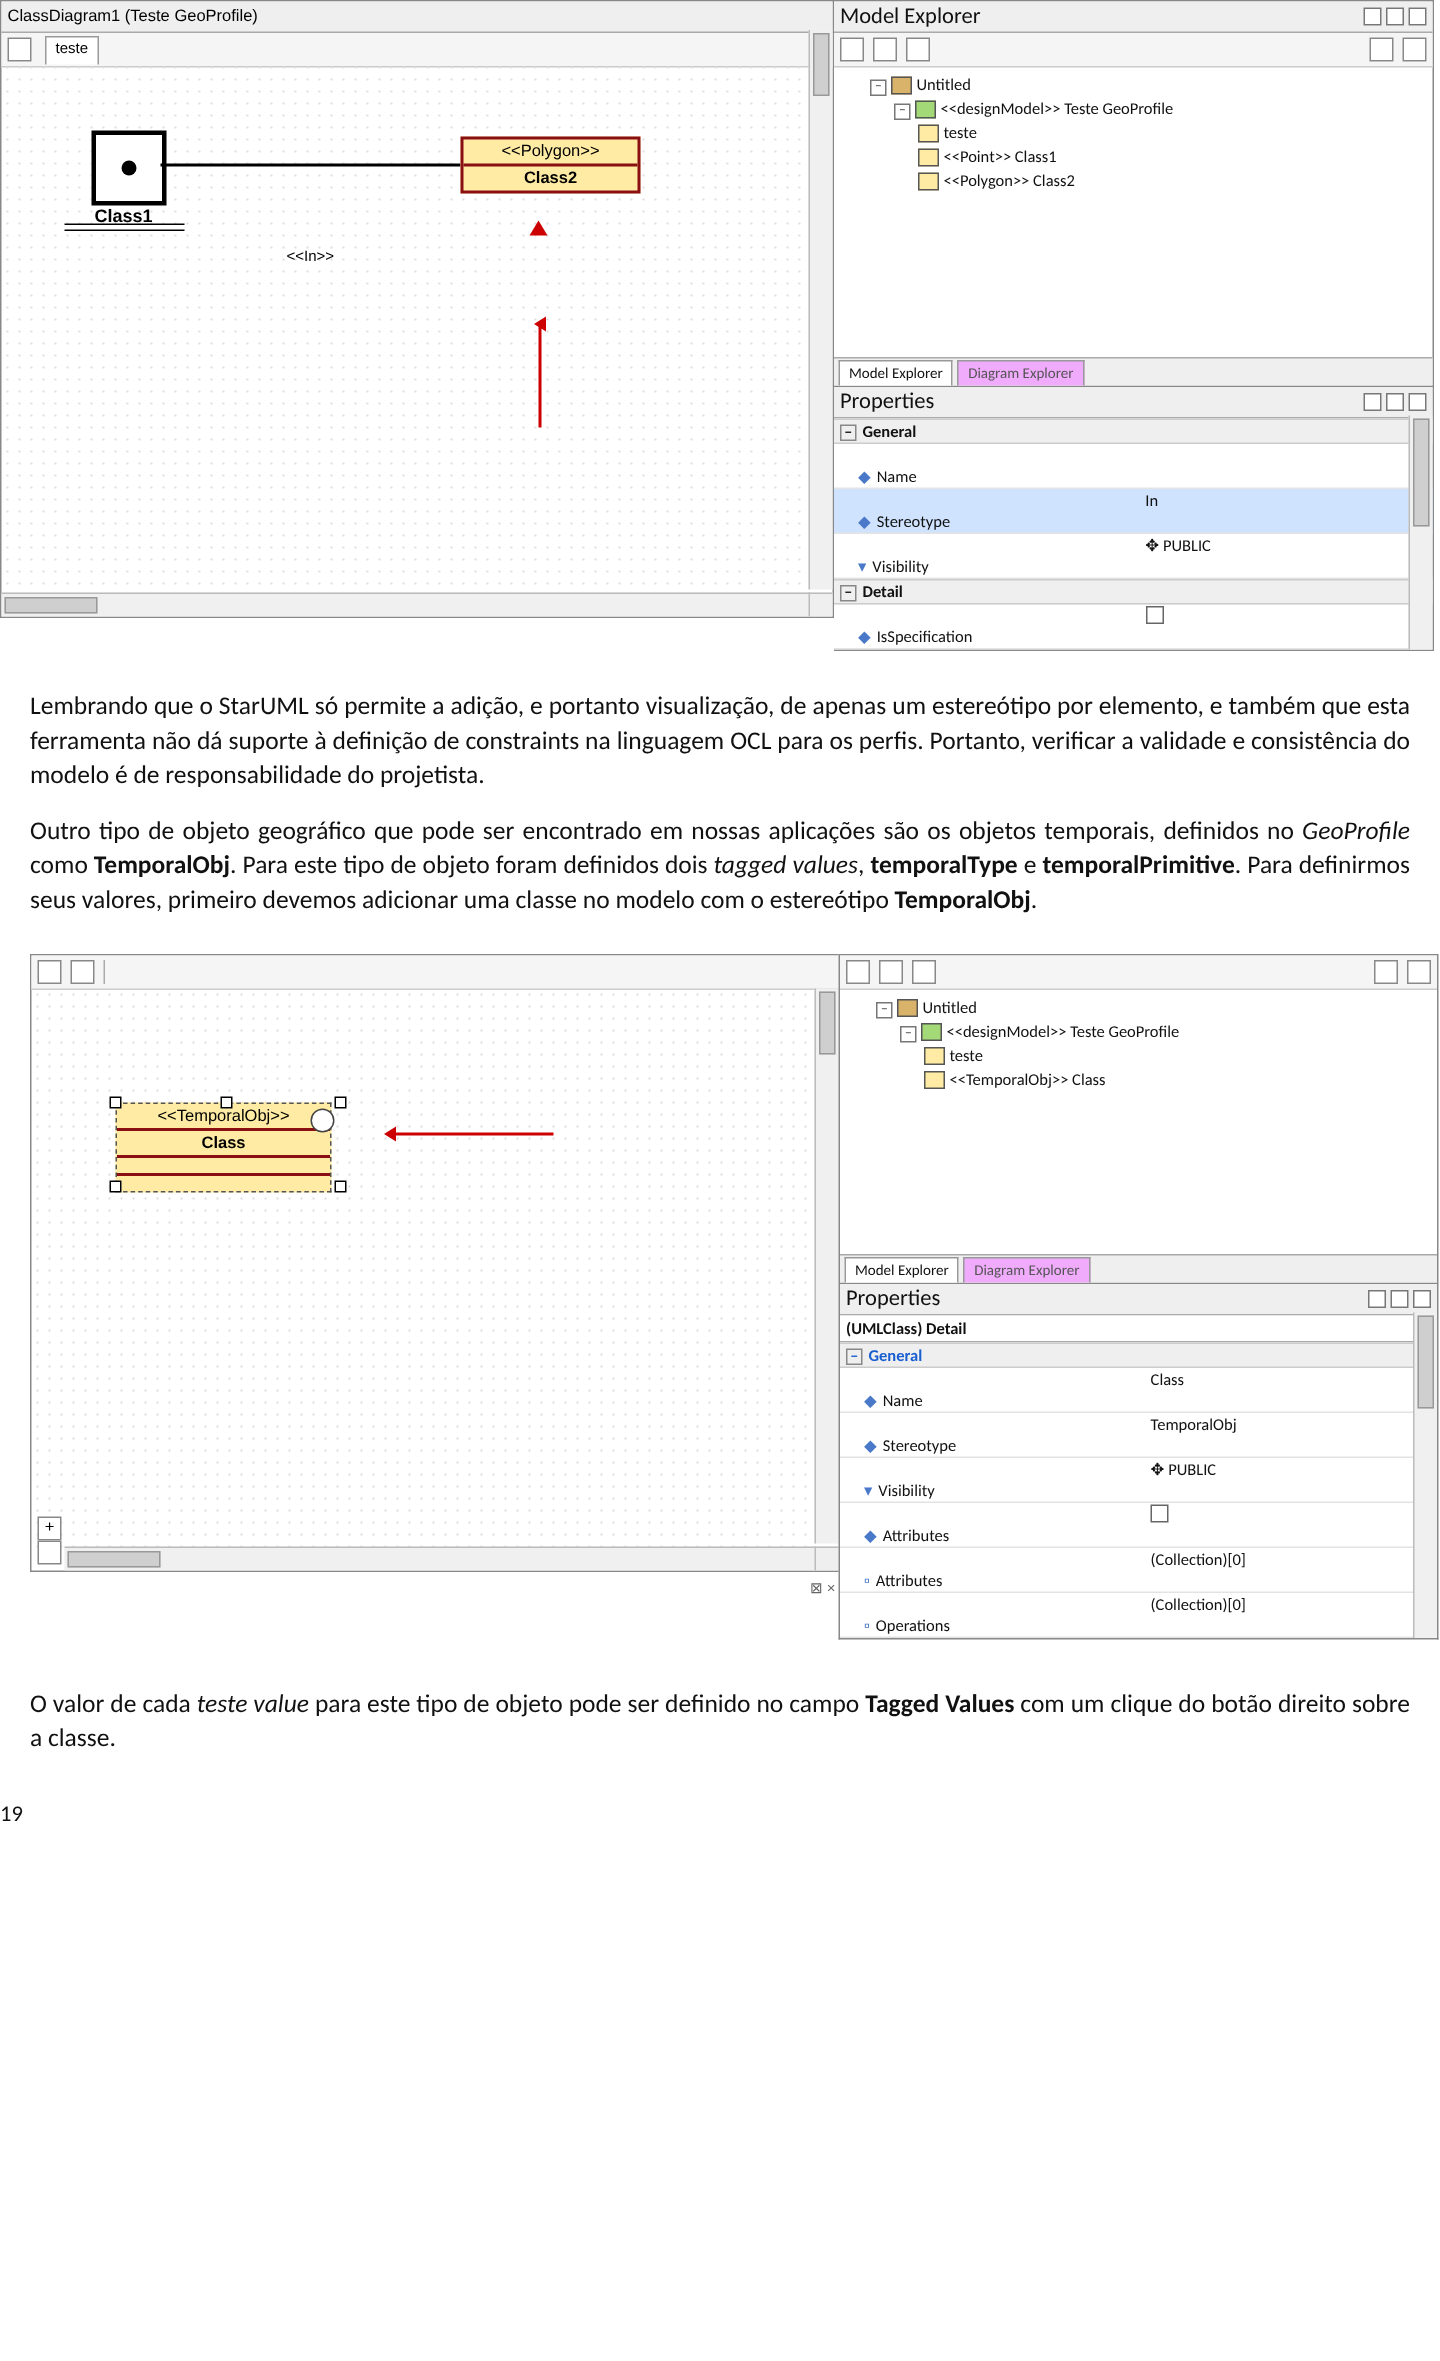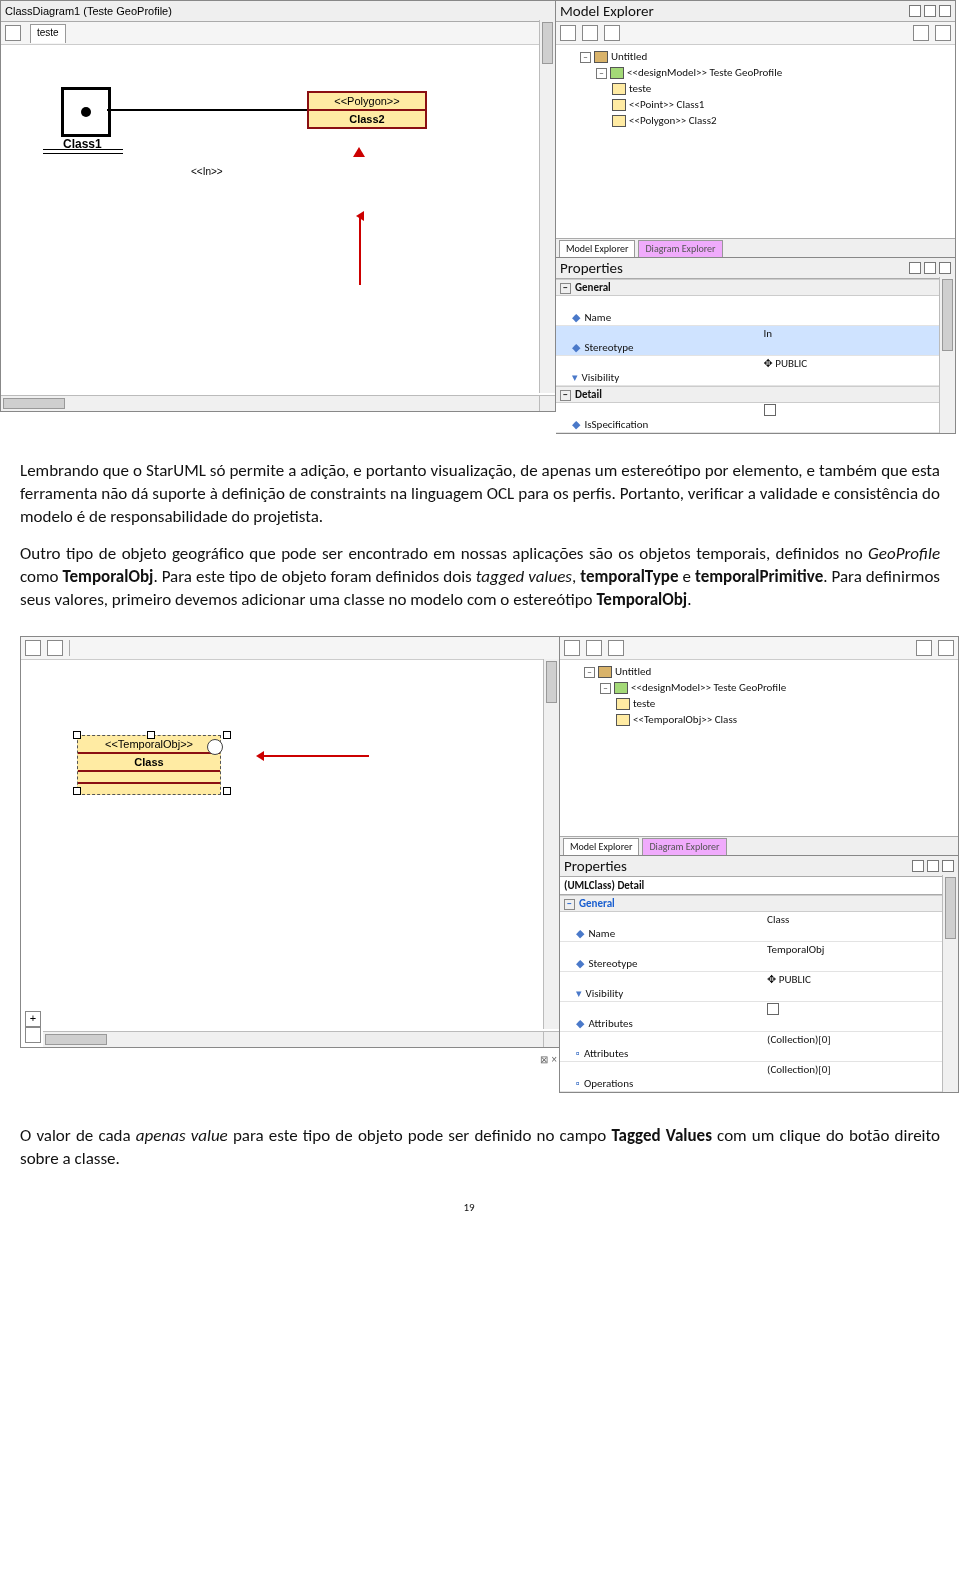--- a/index.html
+++ b/index.html
@@ -47,21 +47,21 @@
   .propgrid .sect .pm{display:inline-block;width:9px;height:9px;border:1px solid #888;margin-right:4px;text-align:center;line-height:8px;font-size:10px}
   .propgrid .kvrow{display:flex;border-bottom:1px solid #e3e3e3}
   .propgrid .k{width:46%;padding:15px 4px 1px 16px}
   .propgrid .v{flex:1;padding:1px 4px}
   .propgrid .kvrow.hl{background:#cfe3ff}
   .bullet{color:#4a79c9;margin-right:4px}
   .chk{display:inline-block;width:10px;height:10px;border:1px solid #666;background:#fff}
   
   .body{padding:26px 20px 10px 20px;text-align:justify;font-size:17px;line-height:1.35}
   .body p{margin:0 0 14px 0}
-  .pnum{text-align:center;padding:6px 22px 14px 0;font-size:11px}
+  .pnum{text-align:left;padding:6px 22px 14px 0;font-size:15px}
   
   .shotrow1{display:flex;gap:0;align-items:stretch}
   .shotrow1 .left{width:554px;height:410px}
   .shotrow1 .right{width:400px;display:flex;flex-direction:column}
   .explorer{height:256px;border:1px solid #888;border-left:none;position:relative}
   .props{flex:1;border:1px solid #888;border-left:none;border-top:none;position:relative}
   
   .shotrow2{display:flex}
   .shotrow2 .left{width:538px;height:410px}
   .shotrow2 .right{width:400px;display:flex;flex-direction:column}
@@ -296,18 +296,18 @@
         </div>
         <div class="scrollbar-v" style="top:19px;bottom:0">
             <div class="thumb" style="height:60px"></div>
           </div>
       </div>
     </div>
   </div>
 
   <div class="body" style="padding-top:32px">
     <p>
-      <span>O valor de cada </span><i>apenas value</i><span> para este tipo de objeto pode ser definido no campo </span><b>Tagged Values</b><span> com um clique do botão direito sobre a classe.</span>
+      <span>O valor de cada </span><i>teste value</i><span> para este tipo de objeto pode ser definido no campo </span><b>Tagged Values</b><span> com um clique do botão direito sobre a classe.</span>
     </p>
   </div>
 
   <div class="pnum">19</div>
 </div>
 
 </body></html>

